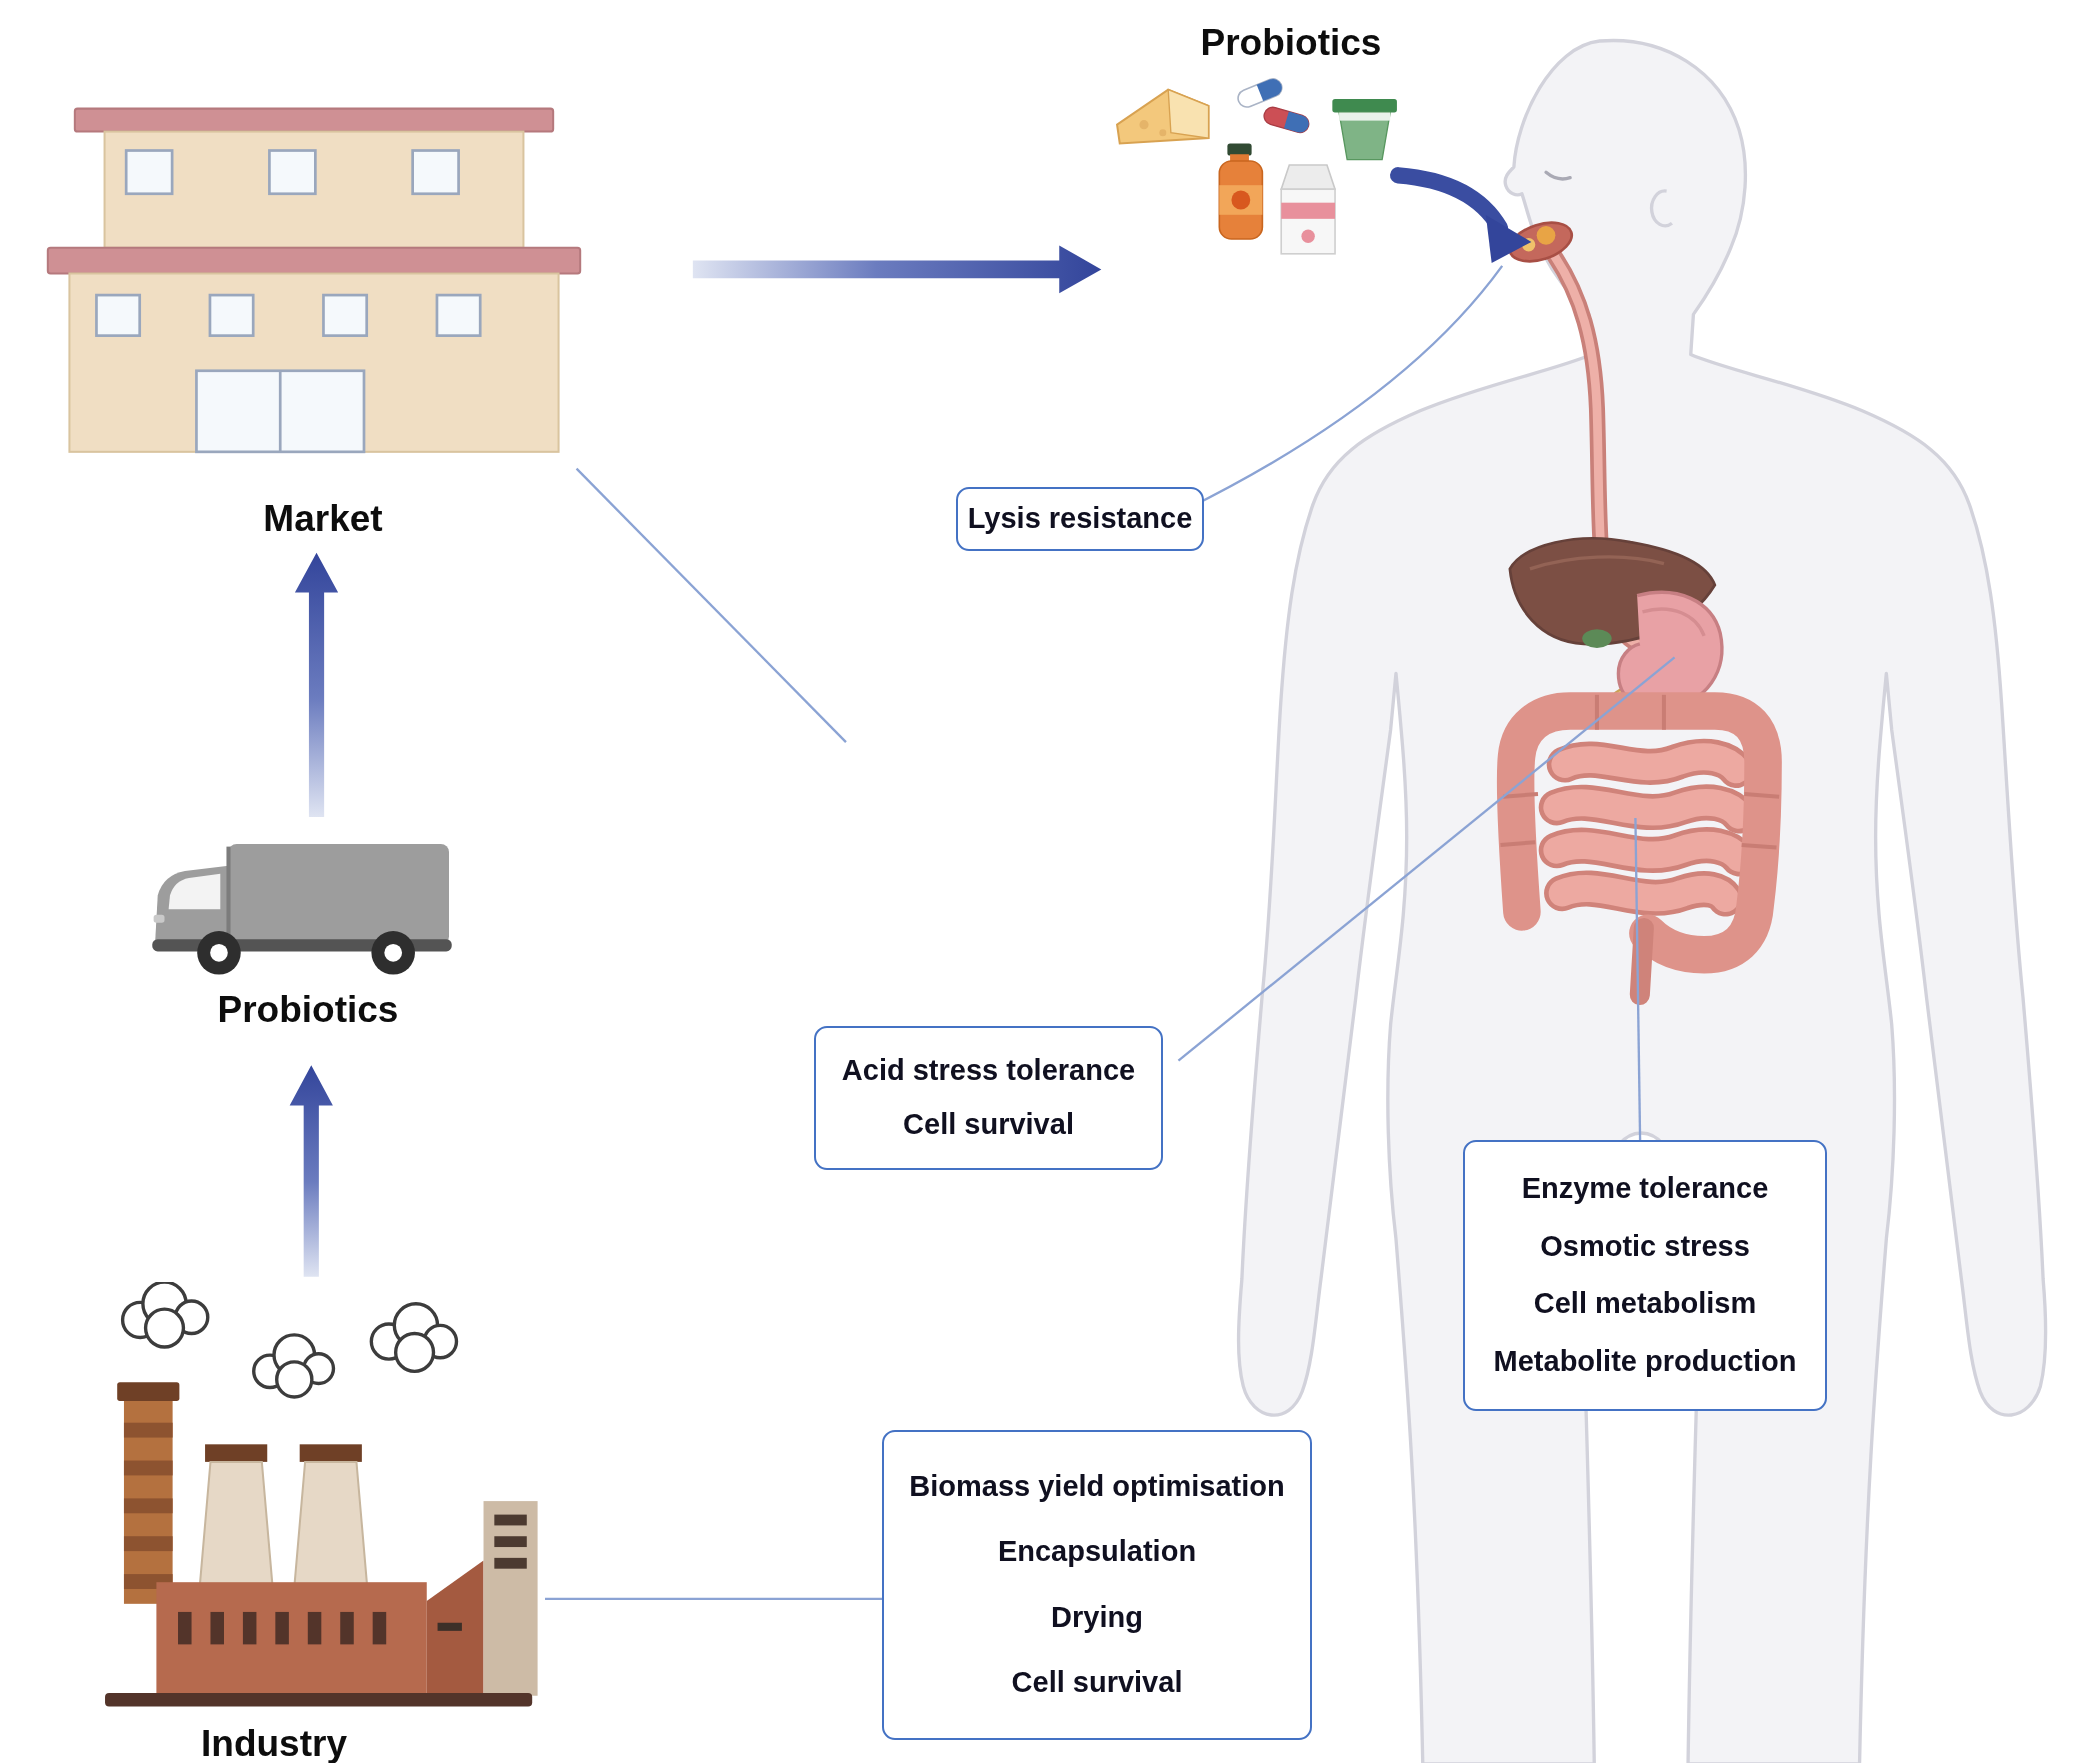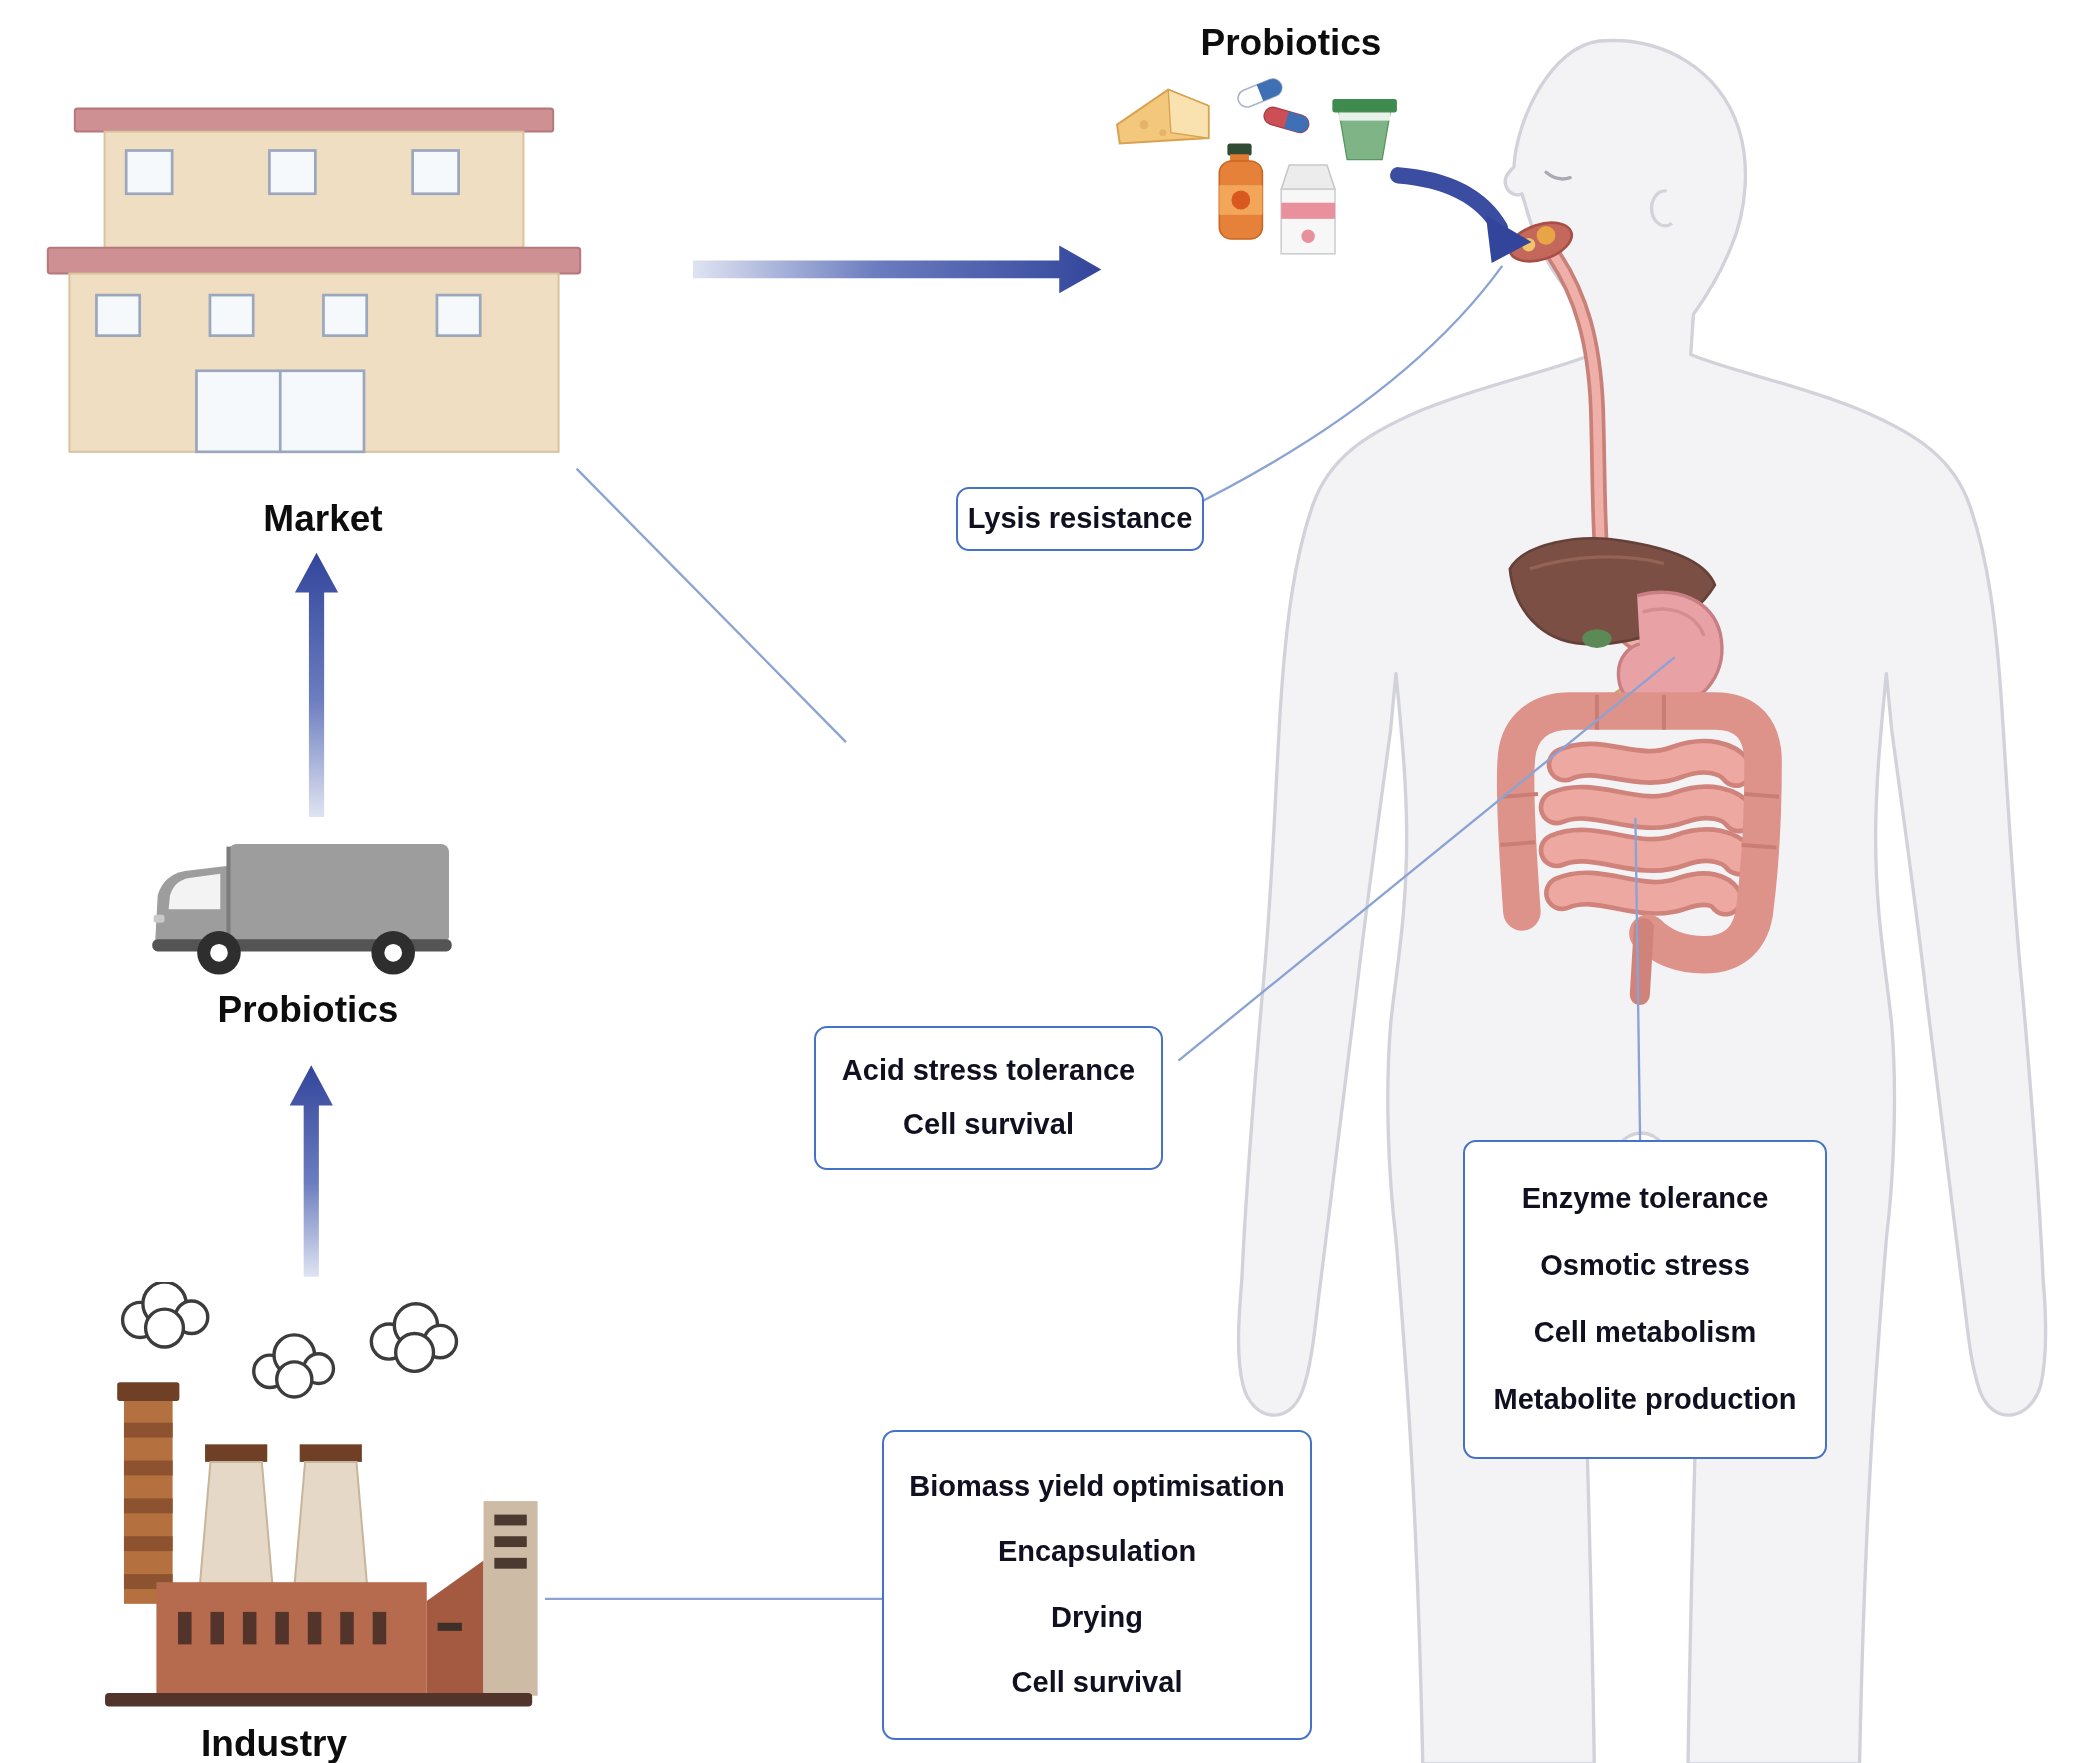--- a/index.html
+++ b/index.html
@@ -286,21 +286,21 @@
   <div class="callout" style="left:956px; top:487px; width:248px; height:64px;">
     <span class="line">Lysis resistance</span>
   </div>
 
 
   <div class="callout" style="left:814px; top:1026px; width:349px; height:144px;">
     <span class="line">Acid stress tolerance</span>
     <span class="line">Cell survival</span>
   </div>
 
-  <div class="callout" style="left:1463px; top:1140px; width:364px; height:319px;">
+  <div class="callout" style="left:1463px; top:1140px; width:364px; height:271px;">
     <span class="line">Enzyme tolerance</span>
     <span class="line">Osmotic stress</span>
     <span class="line">Cell metabolism</span>
     <span class="line">Metabolite production</span>
   </div>
 
   <div class="callout" style="left:882px; top:1430px; width:430px; height:310px;">
     <span class="line">Biomass yield optimisation</span>
     <span class="line">Encapsulation</span>
     <span class="line">Drying</span>

